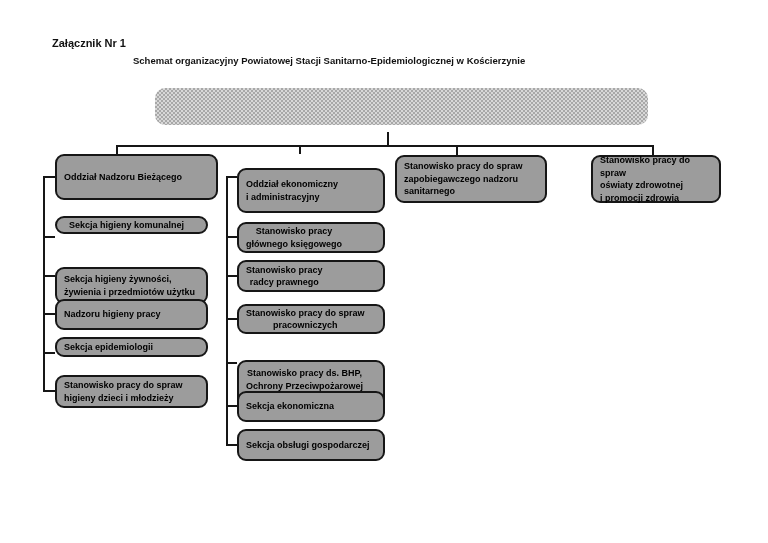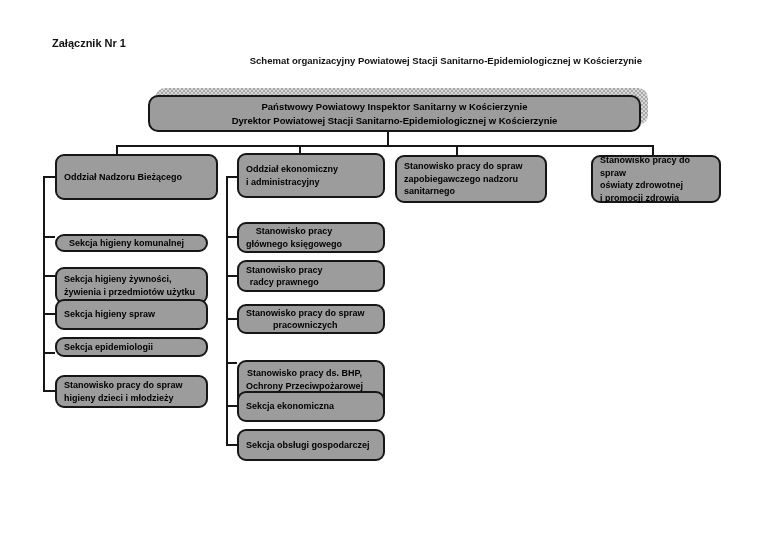--- a/index.html
+++ b/index.html
@@ -9,22 +9,22 @@
     background:var(--background,#fff);
     font-family:"Liberation Sans","DejaVu Sans",sans-serif;
     overflow:hidden;
   }
   .attachment{
     position:absolute;left:52px;top:37px;
     font-size:11px;font-weight:bold;color:#111;
     white-space:nowrap;
   }
   .title{
-    position:absolute;left:142px;top:55px;width:500px;
-    text-align:right;font-size:9.5px;font-weight:bold;color:#111;
+    position:absolute;left:133px;top:55px;width:500px;
+    text-align:left;font-size:9.5px;font-weight:bold;color:#111;
     white-space:nowrap;
   }
   .box{
     position:absolute;
     background:var(--box-fill,#9c9c9c);
     border:2px solid var(--box-border,#161616);
     border-radius:9px;
     box-sizing:border-box;
     display:flex;align-items:center;
     font-size:9px;font-weight:bold;color:#000;
@@ -42,35 +42,34 @@
   .rootshadow{
     position:absolute;left:155px;top:88px;width:493px;height:37px;
     border-radius:10px;
     background:repeating-conic-gradient(var(--shadow-dark,#a8a8a8) 0% 25%, var(--shadow-light,#d8d8d8) 0% 50%);
     background-size:4px 4px;
     z-index:1;
   }
   .ln{position:absolute;background:var(--line,#161616);z-index:0;}
   .b1h{left:55px;top:154px;width:163px;height:46px;}
   .b1c{left:55px;width:153px;}
-  .b2h{left:237px;top:153px;width:148px;height:45px;}
+  .b2h{left:237px;top:168px;width:148px;height:45px;}
   .b2c{left:237px;width:148px;text-align:center;}
   .b3{left:395px;top:155px;width:152px;height:48px;}
   .b4{left:591px;top:155px;width:130px;height:48px;}
 </style>
 </head>
 <body>
 
 <div class="page">
 
   <div class="attachment">Załącznik Nr 1</div>
   <div class="title">Schemat organizacyjny Powiatowej Stacji Sanitarno-Epidemiologicznej w Kościerzynie</div>
 
   <div class="rootshadow"></div>
-  <div class="box rootbox"><span><span>Państwowy Powiatowy Inspektor Sanitarny w Kościerzynie</span><br><span>Dyrektor Powiatowej Stacji Sanitarno-Epidemiologicznej w Kościerzynie</span></span></div>
 
   <div class="ln" style="left:387px;top:132px;width:2px;height:14px;"></div>
   <div class="ln" style="left:116px;top:145px;width:538px;height:2px;"></div>
   <div class="ln" style="left:116px;top:145px;width:2px;height:10px;"></div>
   <div class="ln" style="left:299px;top:145px;width:2px;height:9px;"></div>
   <div class="ln" style="left:456px;top:145px;width:2px;height:11px;"></div>
   <div class="ln" style="left:652px;top:145px;width:2px;height:11px;"></div>
 
   <div class="ln" style="left:43px;top:176px;width:2px;height:216px;"></div>
   <div class="ln" style="left:43px;top:176px;width:12px;height:2px;"></div>
@@ -83,24 +82,24 @@
   <div class="ln" style="left:226px;top:176px;width:2px;height:270px;"></div>
   <div class="ln" style="left:226px;top:176px;width:11px;height:2px;"></div>
   <div class="ln" style="left:226px;top:236px;width:11px;height:2px;"></div>
   <div class="ln" style="left:226px;top:275px;width:11px;height:2px;"></div>
   <div class="ln" style="left:226px;top:318px;width:11px;height:2px;"></div>
   <div class="ln" style="left:226px;top:362px;width:11px;height:2px;"></div>
   <div class="ln" style="left:226px;top:405px;width:11px;height:2px;"></div>
   <div class="ln" style="left:226px;top:444px;width:11px;height:2px;"></div>
 
   <div class="box b1h">Oddział Nadzoru Bieżącego</div>
-  <div class="box b1c" style="top:234px;height:18px;padding-left:12px;">Sekcja higieny komunalnej</div>
+  <div class="box b1c" style="top:216px;height:18px;padding-left:12px;">Sekcja higieny komunalnej</div>
   <div class="box b1c" style="top:267px;height:37px;">Sekcja higieny żywności,
 żywienia i przedmiotów użytku</div>
-  <div class="box b1c" style="top:299px;height:31px;">Sekcja higieny spraw</div>
+  <div class="box b1c" style="top:299px;height:31px;">Nadzoru higieny pracy</div>
   <div class="box b1c" style="top:337px;height:20px;">Sekcja epidemiologii</div>
   <div class="box b1c" style="top:375px;height:33px;">Stanowisko pracy do spraw
 higieny dzieci i młodzieży</div>
 
   <div class="box b2h">Oddział ekonomiczny
 i administracyjny</div>
   <div class="box b2c" style="top:222px;height:31px;">Stanowisko pracy
 głównego księgowego</div>
   <div class="box b2c" style="top:260px;height:32px;">Stanowisko pracy
 radcy prawnego</div>

